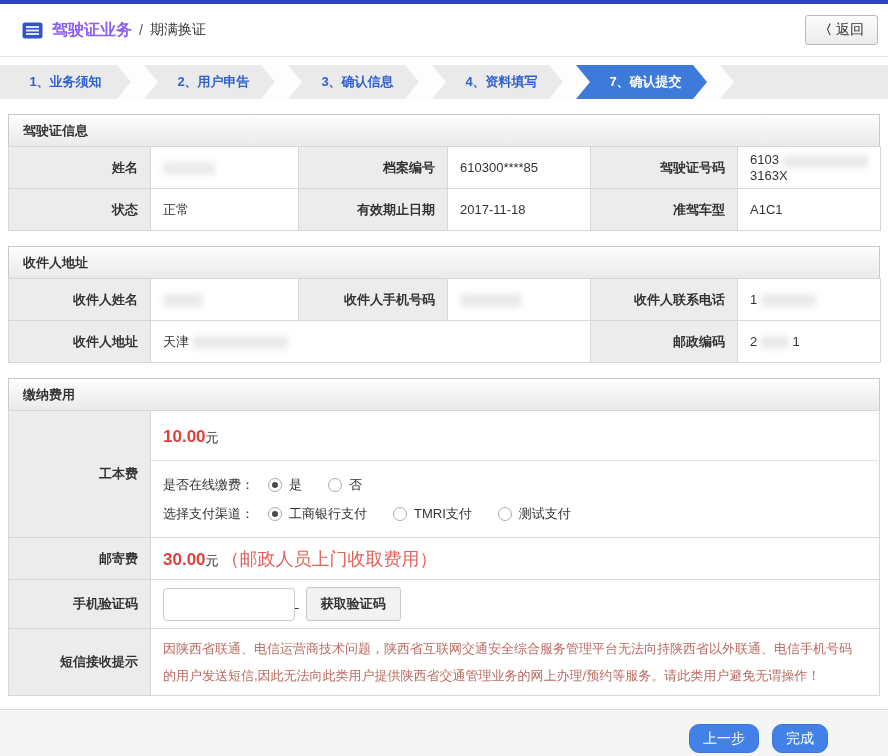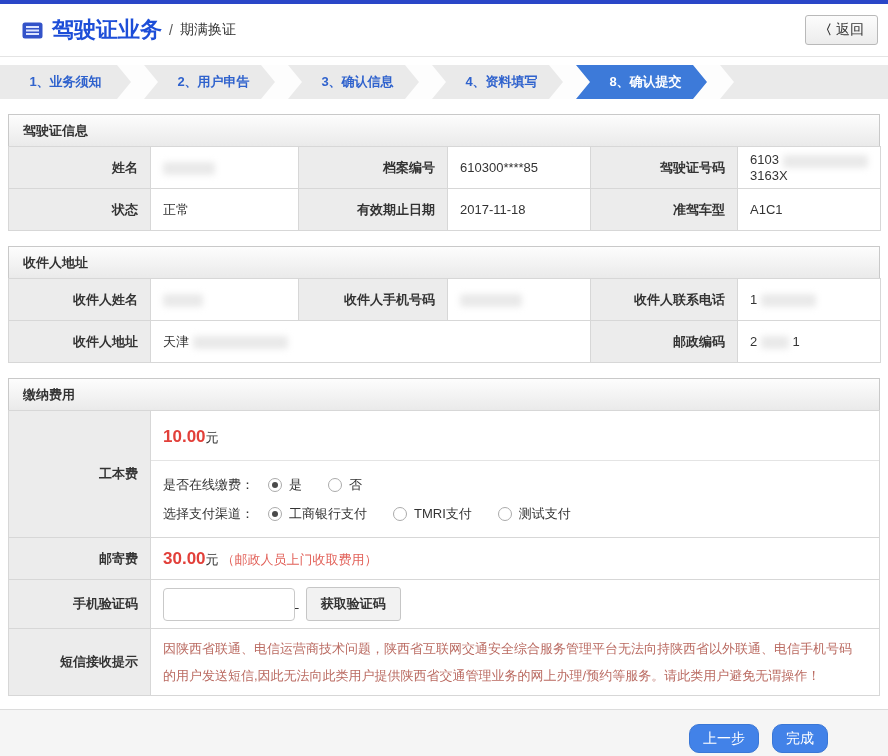--- a/index.html
+++ b/index.html
@@ -8,21 +8,21 @@
     width:888px; height:756px; background:#fff; overflow:hidden;
     font-family:"Liberation Sans","DejaVu Sans",sans-serif;
     font-size:13px; color:#333; position:relative;
   }
   
   .topbar { height:4px; background:#2a46c8; }
 
   
   .header { height:53px; display:flex; align-items:center; padding:0 10px 0 22px; border-bottom:1px solid #e4e4e4; background:#fff; }
   .doc-icon { margin-right:9px; display:flex; align-items:center; }
-  .title { color:#1d4ed8; font-size:22px; font-weight:bold; }
+  .title { color:#8b5cf6; font-size:16px; font-weight:bold; }
   .subtitle-sep { color:#555; margin:0 7px; font-size:14px; }
   .subtitle { color:#333; font-size:14px; }
   .back-btn { margin-left:auto; height:30px; padding:0 13px; background:linear-gradient(#fcfcfc,#ececec);
     border:1px solid #b9b9b9; border-radius:3px; font-size:14px; color:#333; display:flex; align-items:center; gap:4px; cursor:pointer; }
   .back-chevron { font-size:13px; font-weight:bold; }
 
   
   .steps { display:flex; height:34px; margin-top:8px; background:#fdfdfd; overflow:hidden;gap:24px; }
   .step { width:131px; flex:none; display:flex; align-items:center; justify-content:center;
     background:#eaeaea; color:#2f62cd; font-weight:bold; font-size:13px;
@@ -52,21 +52,21 @@
   .amount { color:#e2403a; font-weight:bold; font-size:17px; }
   .unit { color:#333; font-size:13px; }
   .pay-options { padding:4px 12px 14px; }
   .opt-line { display:flex; align-items:center; margin-top:11px; }
   .opt-q { margin-right:14px; flex:none; }
   .radio-item { display:flex; align-items:center; margin-right:26px; cursor:pointer; }
   .radio { width:14px; height:14px; border:1px solid #ababab; border-radius:50%; background:#fff;
     display:inline-block; position:relative; margin-right:7px; flex:none; }
   .radio.checked::after { content:""; position:absolute; left:3px; top:3px; width:6px; height:6px; border-radius:50%; background:#4a4a4a; }
 
-  .note { color:#e2625a; font-size:13px; margin-left:3px; }
+  .note { color:#e2625a; font-size:18px; margin-left:3px; }
   .sms-row-cell { padding:7px 12px !important;text-decoration:underline; }
   .sms-input { width:132px; height:33px; border:1px solid #c9c9c9; border-radius:4px; padding:0 8px; font-size:13px; outline:none; vertical-align:middle; }
   .code-btn { height:34px; padding:0 14px; margin-left:7px; background:#f2f2f2; border:1px solid #c6c6c6;
     border-radius:3px; font-weight:bold; font-size:13px; color:#333; cursor:pointer; vertical-align:middle; }
   .sms-notice { color:#ba6a61; line-height:27px; padding:6px 6px 6px 0; }
 
   
   .footer { margin-top:13px; height:58px; background:#f5f5f5; border-top:1px solid #dcdcdc;
     display:flex; align-items:center; justify-content:flex-end; padding-right:60px; gap:13px; }
   .btn-primary { height:29px; padding:0 13px; background:#4282e8; color:#fff; border:1px solid #3a77d6;
@@ -93,21 +93,21 @@
     <span class="back-chevron">〈</span>
     <span>返回</span>
   </button>
 </div>
 
 <div class="steps">
   <div class="step first">1、业务须知</div>
   <div class="step">2、用户申告</div>
   <div class="step">3、确认信息</div>
   <div class="step">4、资料填写</div>
-  <div class="step active">8、确认提交</div>
+  <div class="step active">7、确认提交</div>
   <div class="step-filler"></div>
 </div>
 
 <div class="content">
 
   <div class="section">
     <div class="sec-header">驾驶证信息</div>
     <table class="info">
       <colgroup>
           <col style="width:142px">

